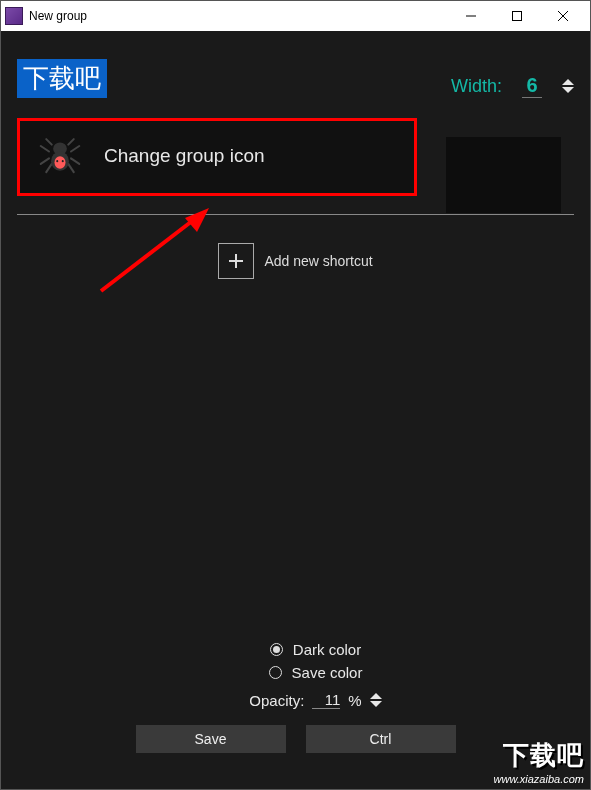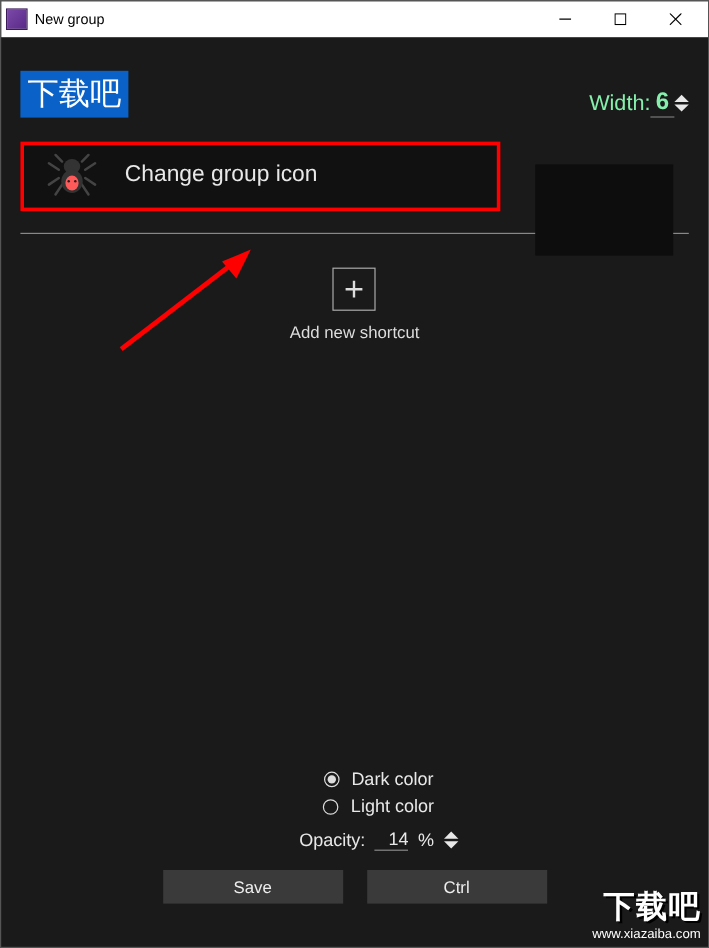--- a/index.html
+++ b/index.html
@@ -49,22 +49,22 @@
     .name-field {
       background: #0a62c8;
       color: #fff;
       padding: 2px 6px;
       font-size: 26px;
       font-family: "Microsoft YaHei", sans-serif;
     }
     .width-block {
       display: flex;
       align-items: center;
-      gap: 0;
-      color: #86efac;
+      gap: 20px;
+      color: #14b8a6;
       font-size: 18px;
     }
     .width-value {
       font-weight: bold;
       font-size: 20px;
       border-bottom: 1px solid #777;
       min-width: 20px;
       text-align: center;
     }
     .spinner-col {
@@ -74,21 +74,21 @@
     .spinner-col .arr {
       width: 0; height: 0;
       border-left: 6px solid transparent;
       border-right: 6px solid transparent;
     }
     .spinner-col .arr.up { border-bottom: 6px solid #e8e8e8; }
     .spinner-col .arr.down { border-top: 6px solid #e8e8e8; }
     .change-icon-box {
       margin-top: 20px;
       border: 3px solid #ff0000;
-      padding: 4px 18px;
+      padding: 14px 18px;
       display: flex;
       align-items: center;
       gap: 22px;
       background: #111;
       width: 400px;
     }
     .spider-svg { width: 44px; height: 44px; flex-shrink: 0; }
     .change-icon-text h2 {
       font-size: 19px;
       font-weight: 400;
@@ -114,21 +114,21 @@
     .arrow-svg {
       position: absolute;
       top: 175px;
       left: 80px;
       width: 140px;
       height: 90px;
       pointer-events: none;
     }
     .add-shortcut {
       display: flex;
-      flex-direction: column;
+      flex-direction: row;
       align-items: center;
       gap: 10px;
       margin: 0 auto;
       width: fit-content;
     }
     .add-btn {
       width: 36px; height: 36px;
       border: 1px solid #aaa;
       display: flex; align-items: center; justify-content: center;
       font-size: 22px;
@@ -194,20 +194,21 @@
       font-size: 26px;
       font-weight: bold;
       color: #fff;
       font-family: "Microsoft YaHei", sans-serif;
       text-shadow: 2px 2px 0 #000;
       letter-spacing: 1px;
     }
     .watermark .small {
       font-size: 11px;
       color: #fff;
+      font-style: italic;
     }
   </style>
 </head>
 <body>
 
 <div class="titlebar">
   <div class="app-icon"></div>
   <div class="titlebar-title">New group</div>
   <div class="winbtn">
     <svg viewBox="0 0 10 10">
@@ -283,25 +284,25 @@
   </div>
 </div>
 
 <div class="bottom-controls">
   <div class="radio-row">
     <div class="radio checked"></div>
     <span>Dark color</span>
   </div>
   <div class="radio-row">
     <div class="radio"></div>
-    <span>Light color</span>
+    <span>Save color</span>
   </div>
   <div class="opacity-row">
     <span>Opacity:</span>
-    <span class="opacity-value">14</span>
+    <span class="opacity-value">11</span>
     <span>%</span>
     <div class="spinner-col">
       <div class="arr up"></div>
       <div class="arr down"></div>
     </div>
   </div>
 </div>
 
 <div class="button-row">
   <div class="btn">Save</div>

